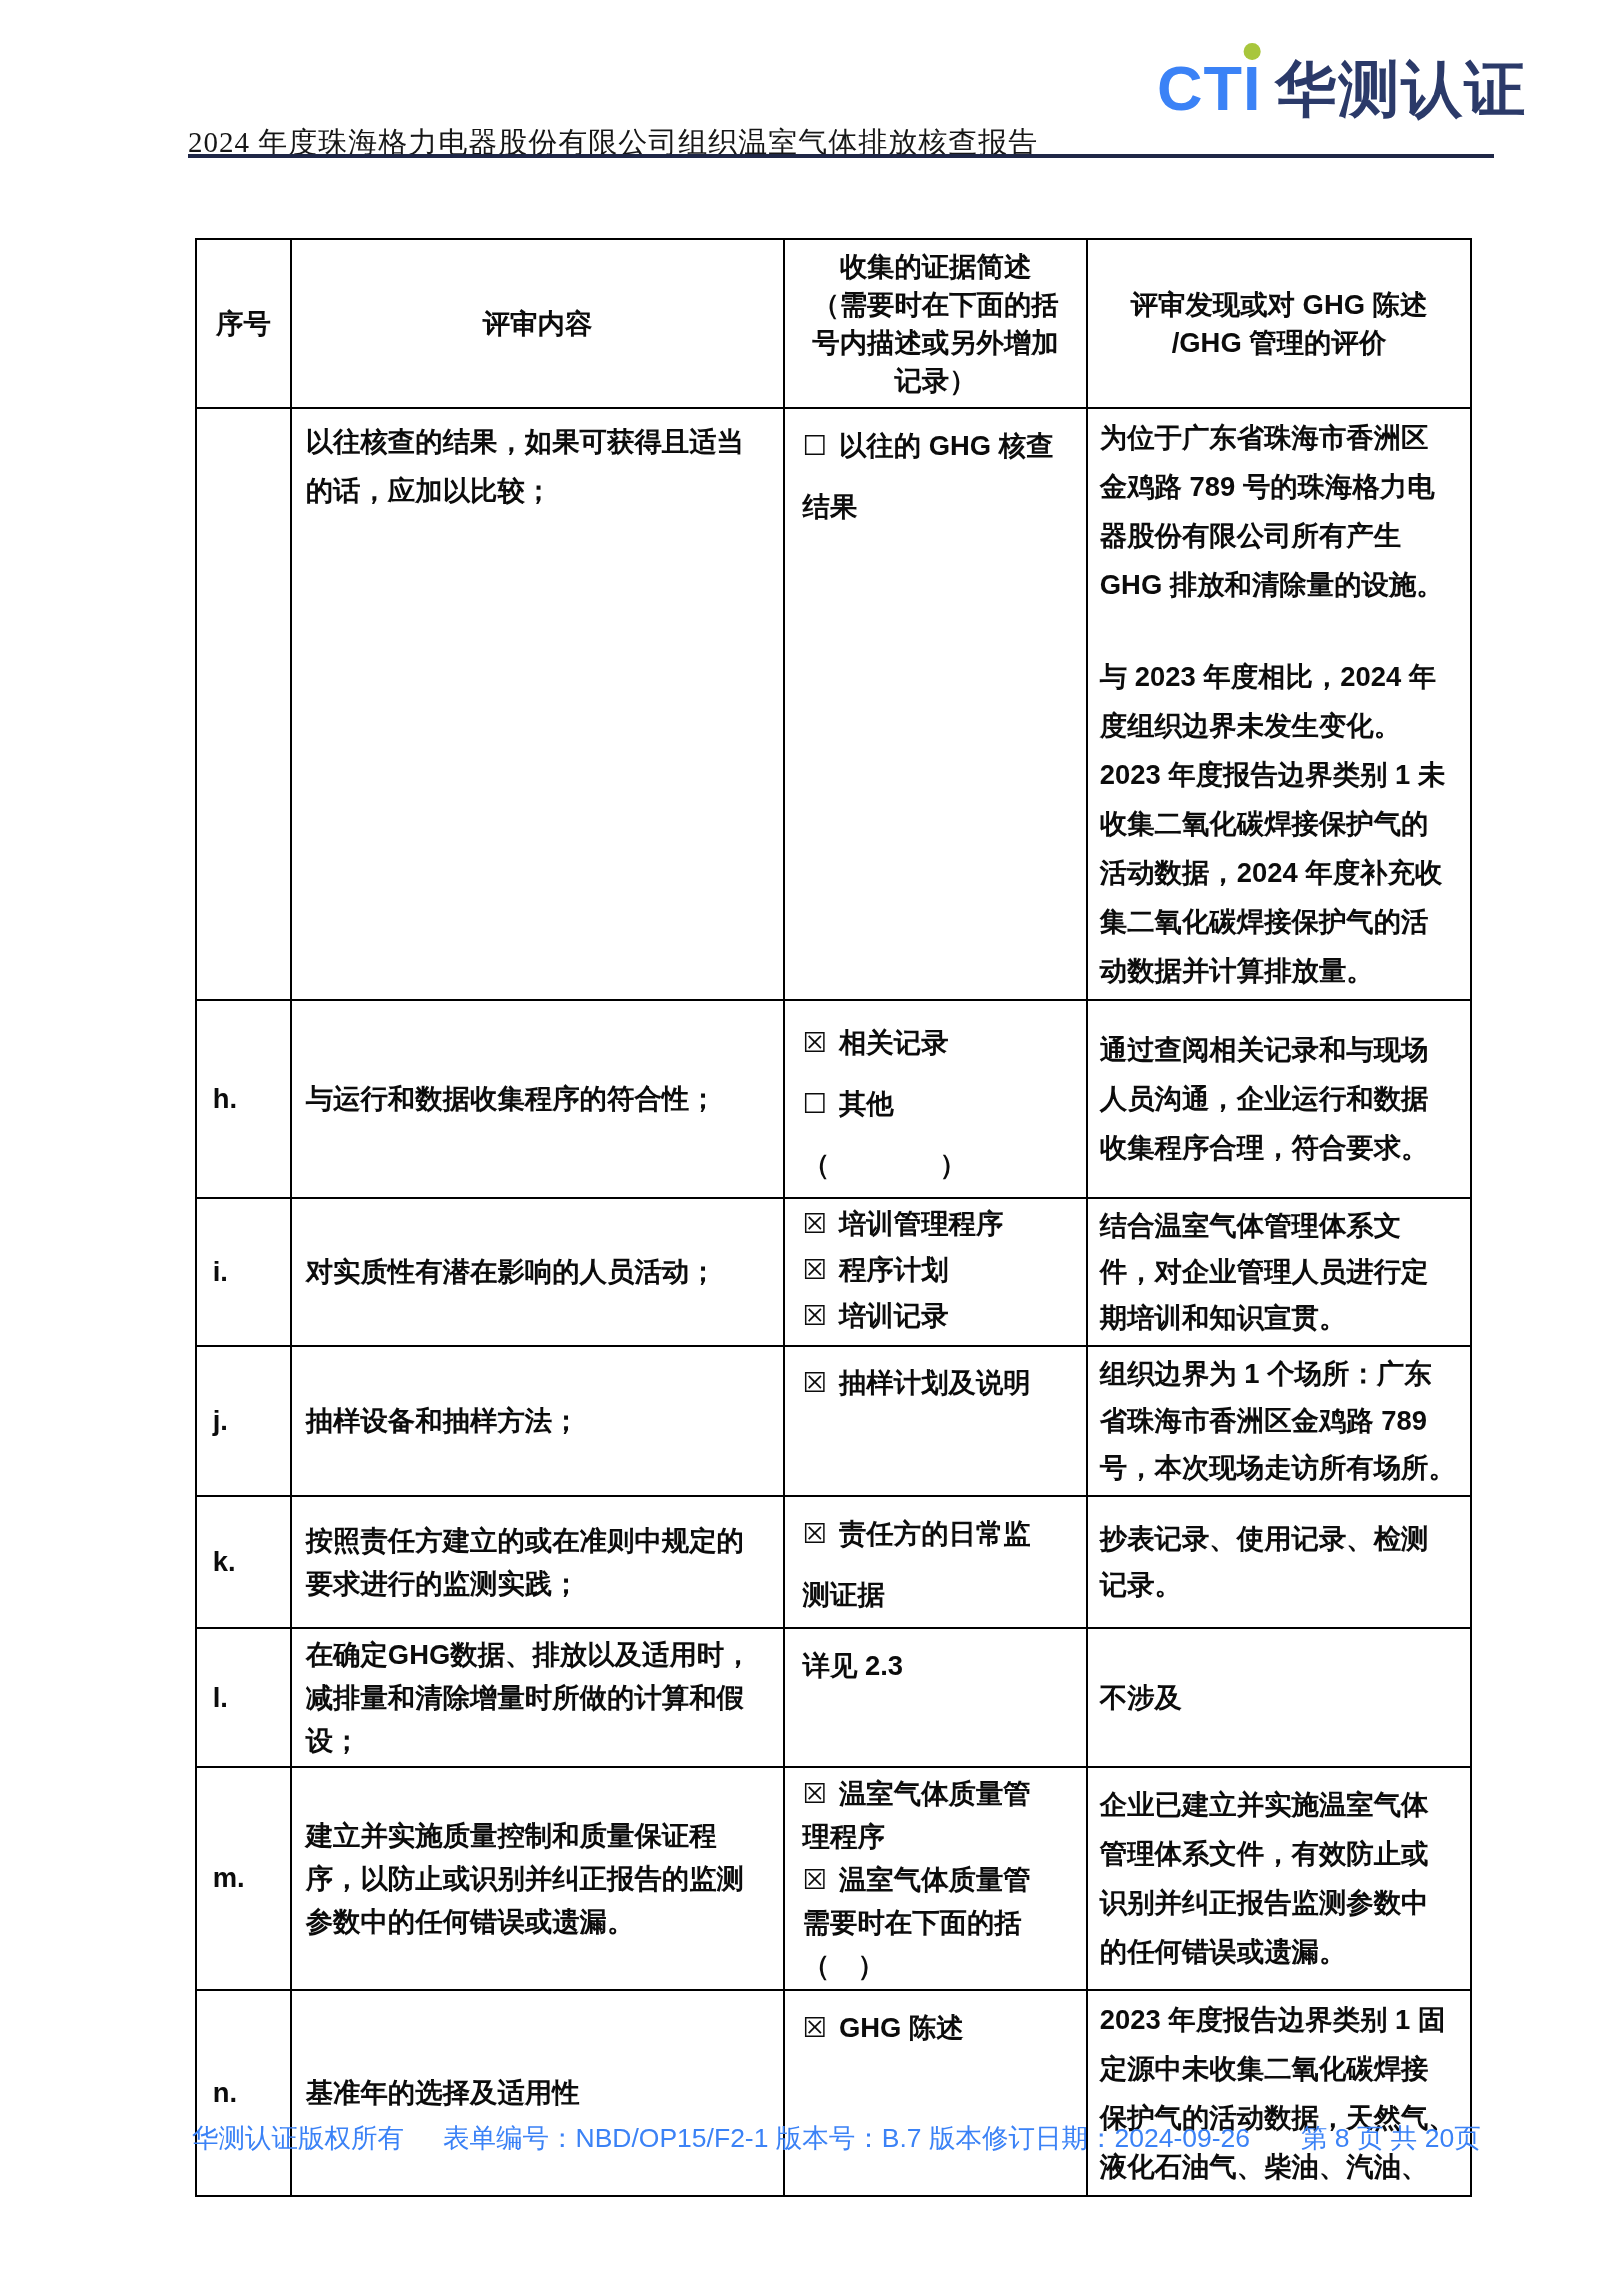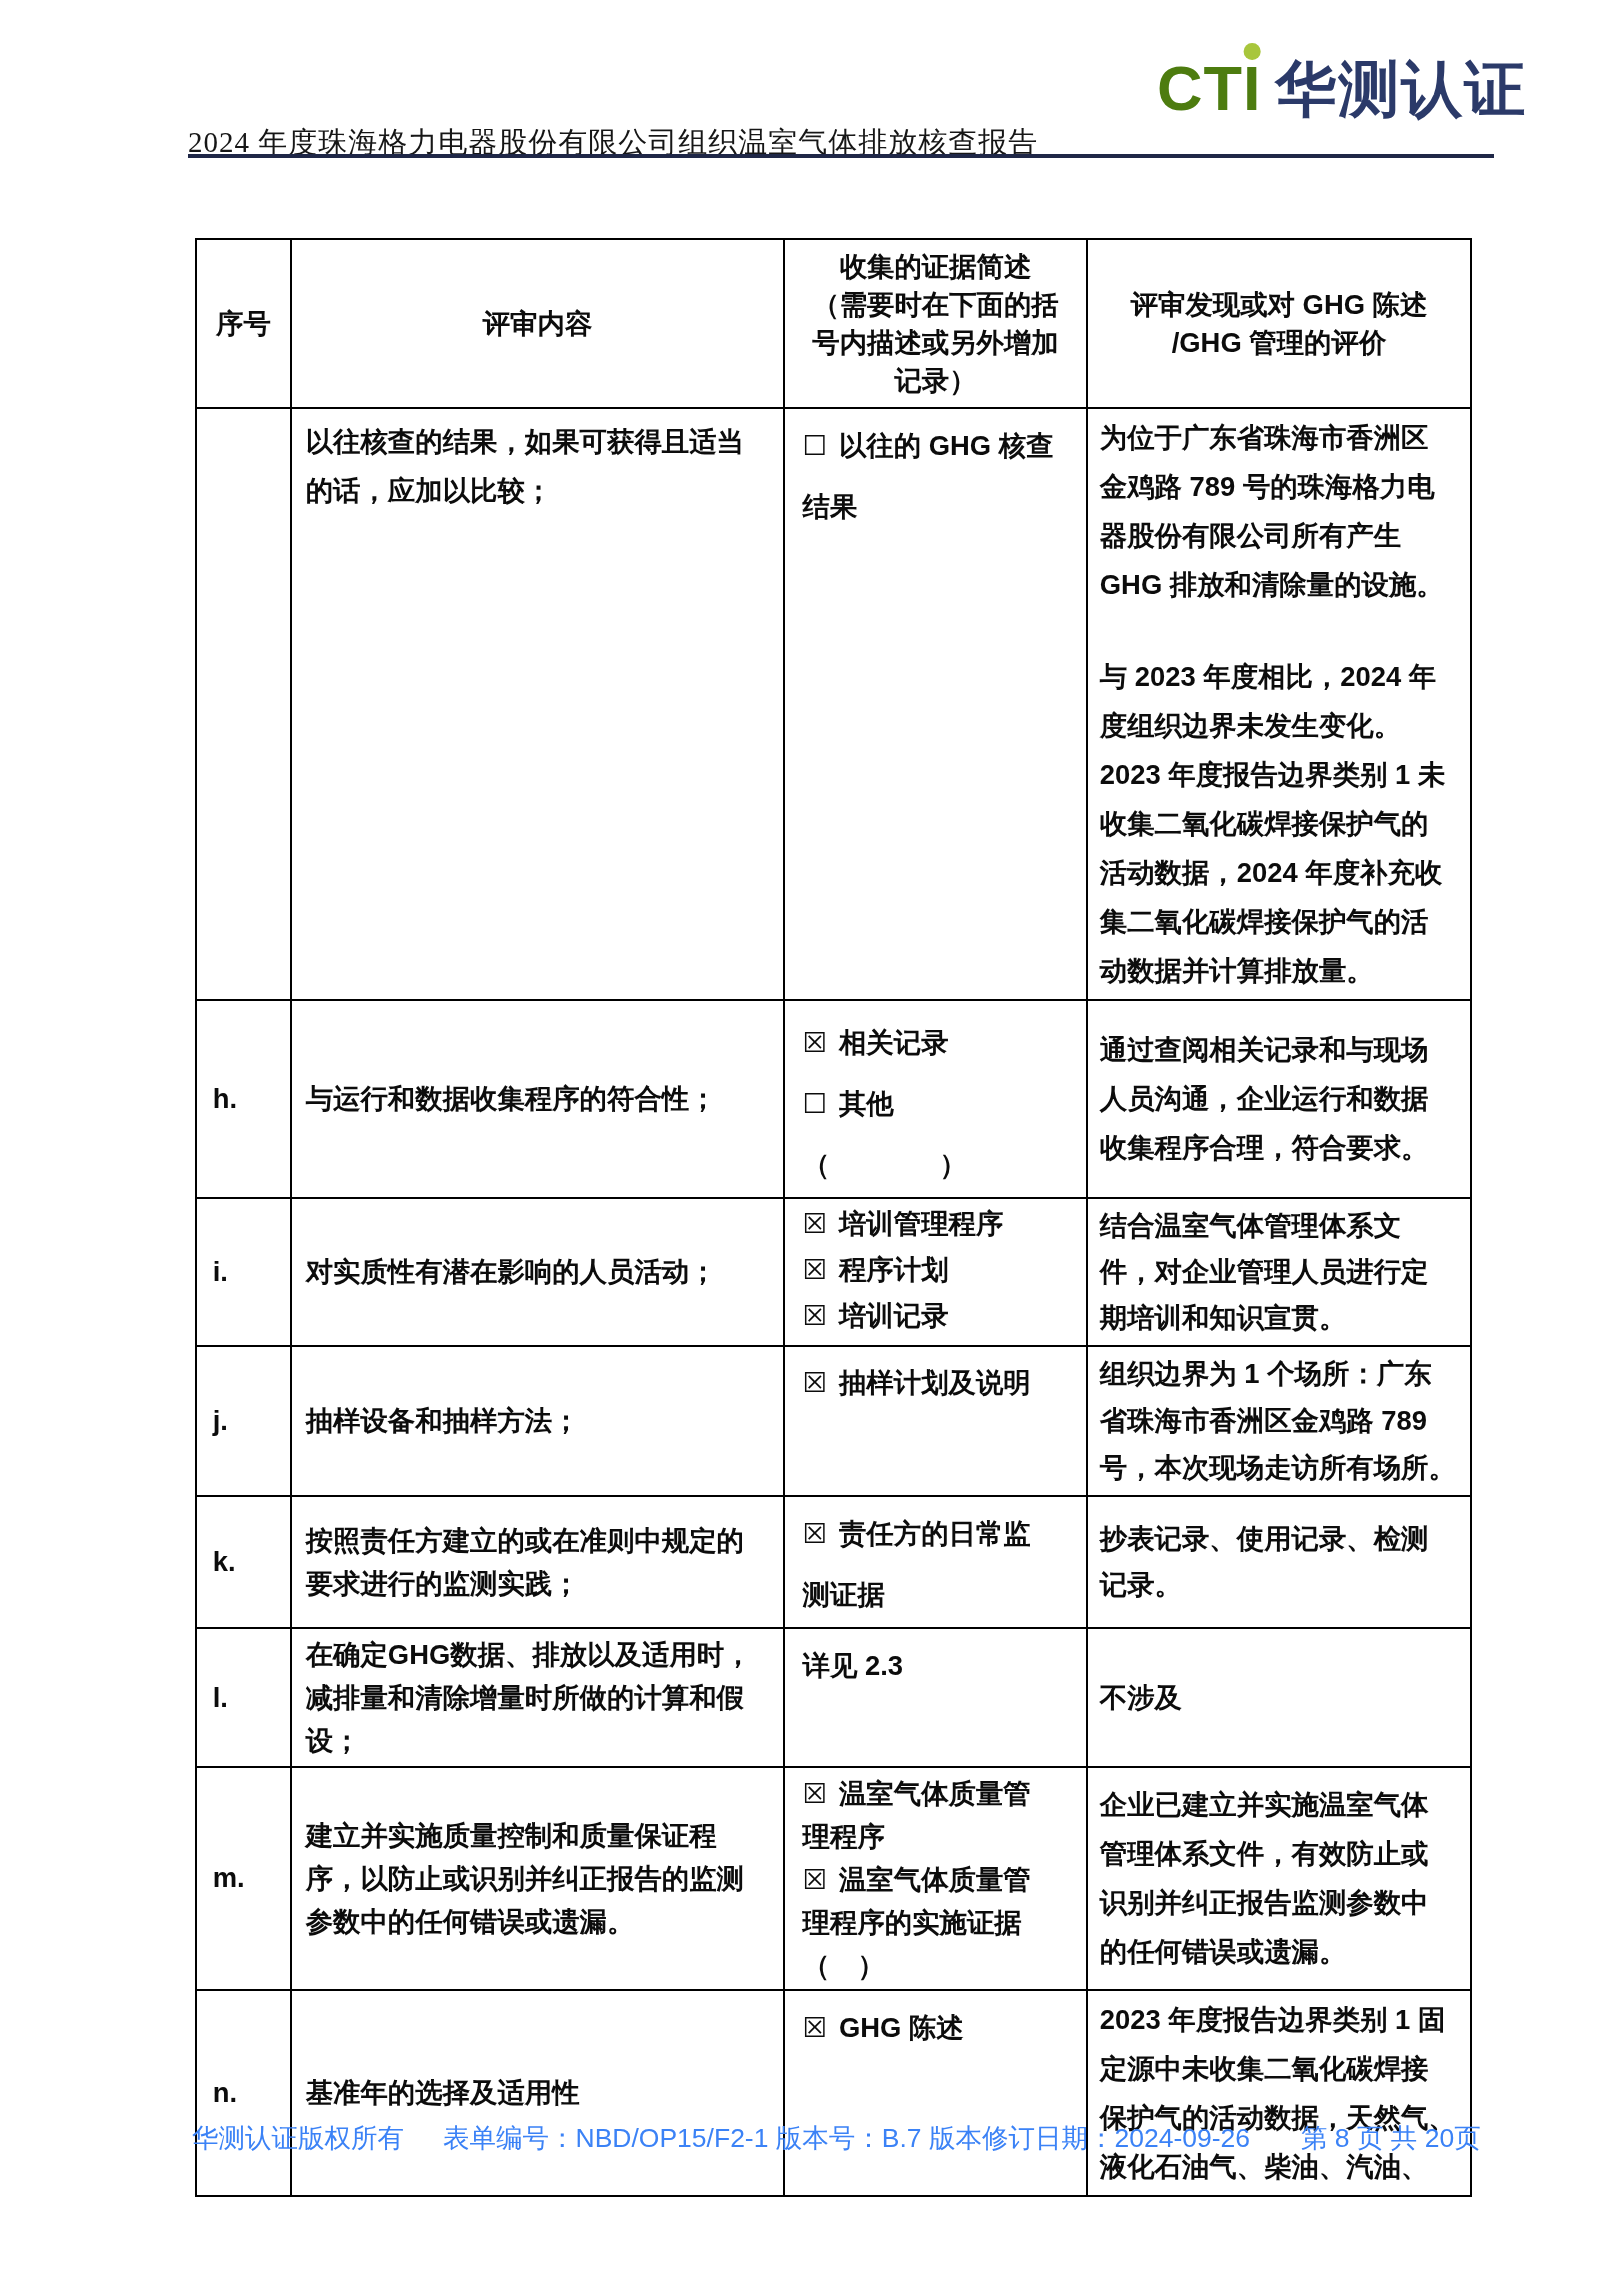--- a/index.html
+++ b/index.html
@@ -19,21 +19,21 @@
     font-size:29px;letter-spacing:1px;color:#161616;
     white-space:nowrap;
   }
   .logo{
     position:absolute;left:1157px;top:57px;
     display:flex;align-items:baseline;white-space:nowrap;
   }
   .logo-latin{
     font-family:"Liberation Sans", sans-serif;
     font-weight:900;font-size:63px;line-height:63px;
-    color:#4d7c0f;letter-spacing:1px;
+    color:#3b82f6;letter-spacing:1px;
   }
   .logo-i{position:relative;display:inline-block;}
   .logo-i::before{
     content:"";position:absolute;
     width:16.7px;height:16.7px;border-radius:50%;
     background:#a8c63c;
     top:-13.7px;left:50%;transform:translateX(-50%);
   }
   .logo-cn{
     font-weight:700;font-size:61px;line-height:52px;
@@ -244,21 +244,21 @@
       <td class="c-id">m.</td>
       <td class="c-content">
             <div class="txt">建立并实施质量控制和质量保证程
 序，以防止或识别并纠正报告的监测
 参数中的任何错误或遗漏。</div>
           </td>
       <td class="c-evidence">
         <div class="ev-line"><span class="mark">☒</span><span class="ev-text">温室气体质量管
 理程序</span></div>
         <div class="ev-line"><span class="mark">☒</span><span class="ev-text">温室气体质量管
-理程序的实施证据</span></div>
+需要时在下面的括</span></div>
         <div class="ev-line"><span class="ev-text">（　）</span></div>
       </td>
       <td class="c-finding">
             <div class="txt">企业已建立并实施温室气体
 管理体系文件，有效防止或
 识别并纠正报告监测参数中
 的任何错误或遗漏。</div>
           </td>
     </tr>
 

